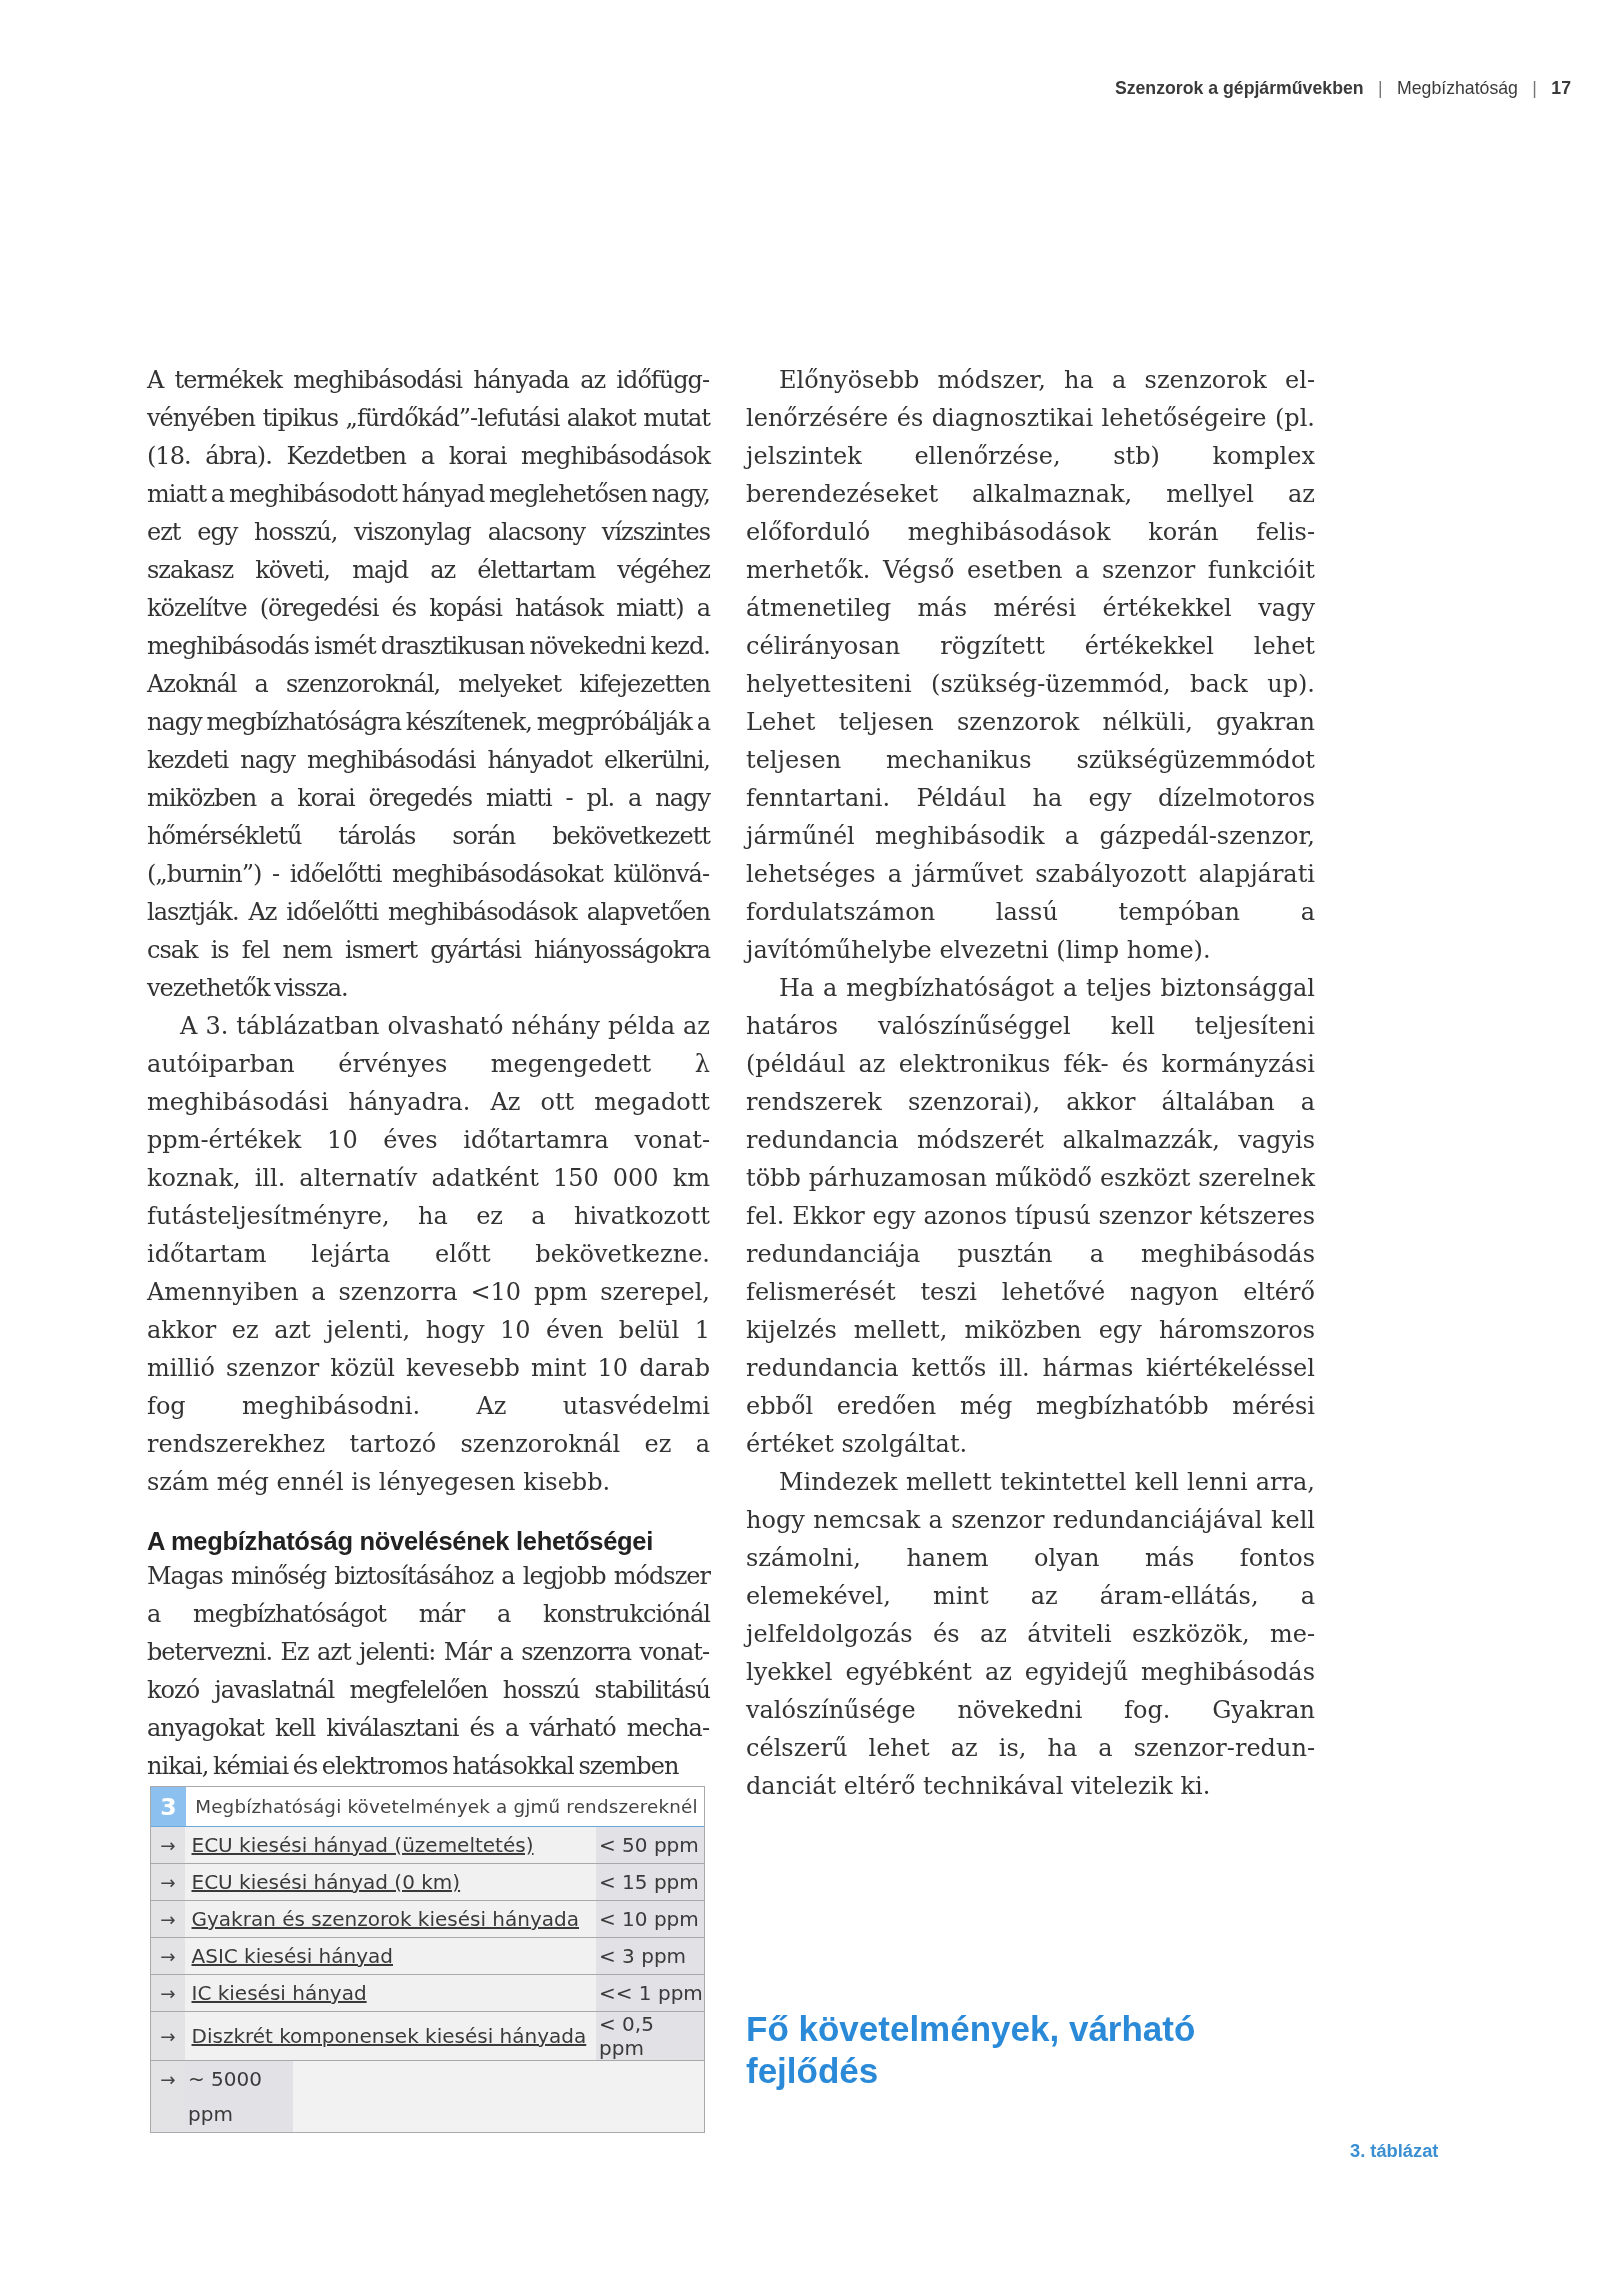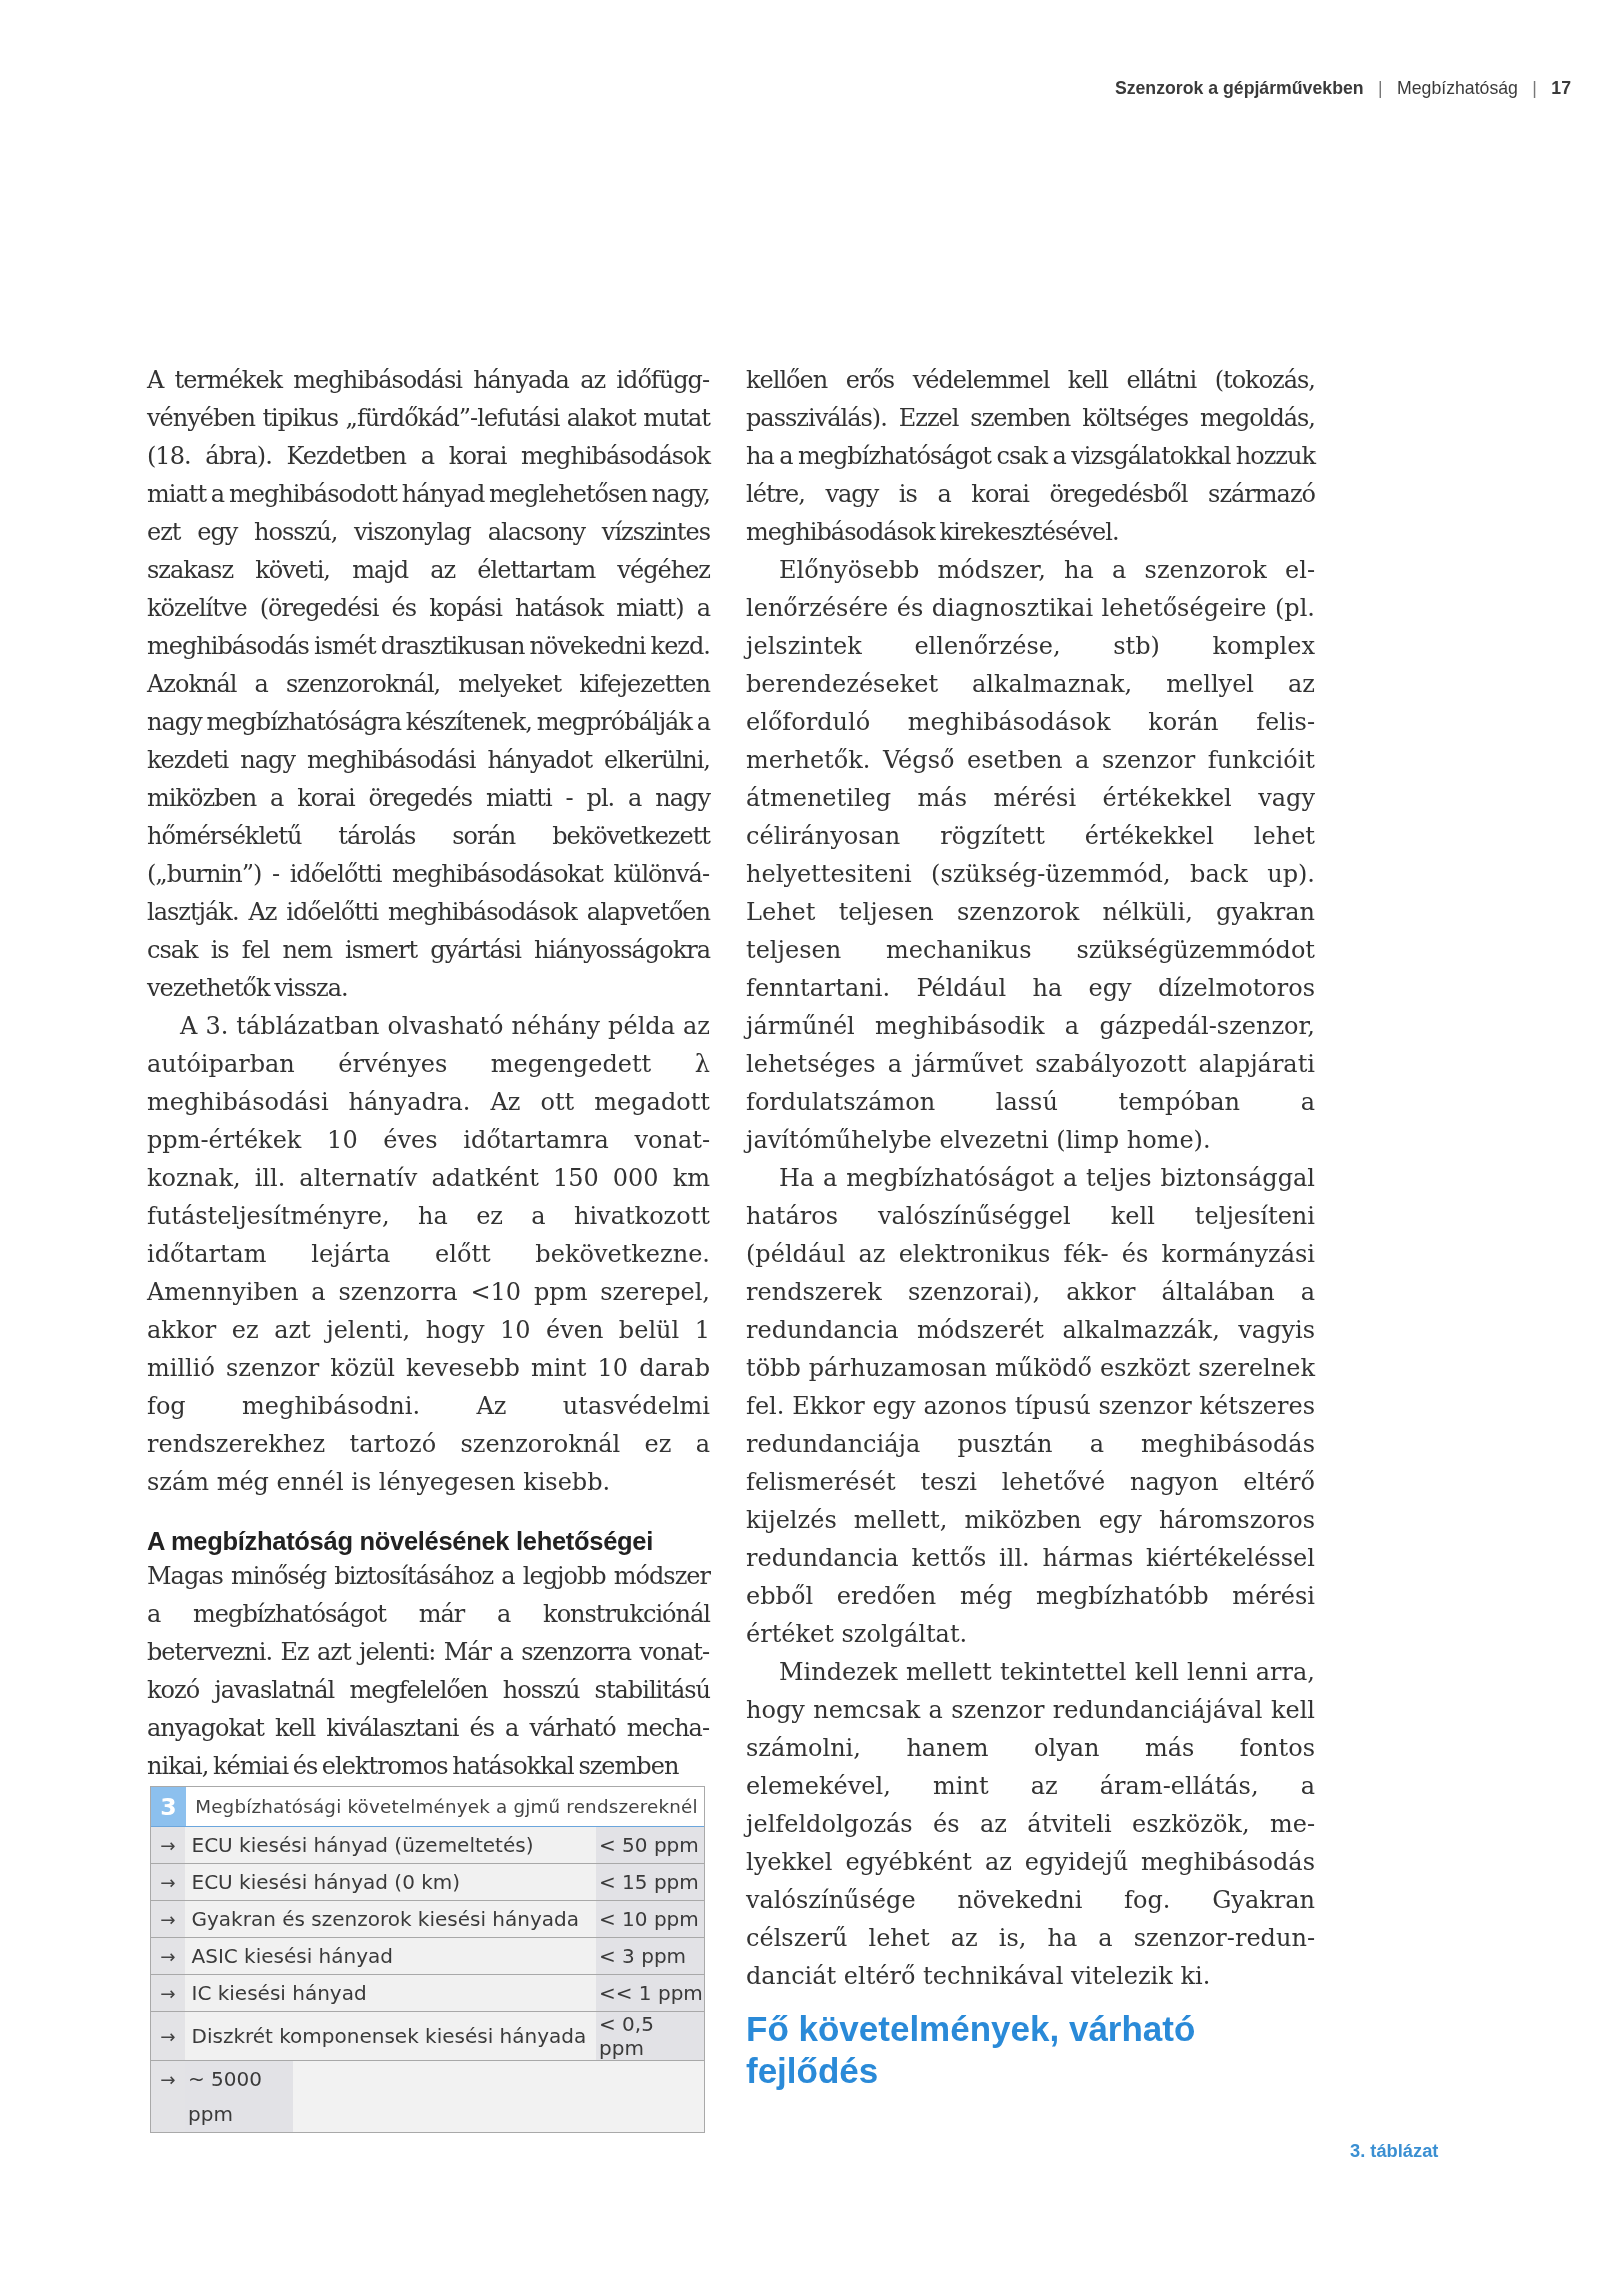--- a/index.html
+++ b/index.html
@@ -50,21 +50,21 @@
       font-family: "DejaVu Sans", sans-serif; font-size: 20px; color: #3a3a3a;
       border: 1.3px solid #a9a9a9; background: #f2f2f2;
     }
     .spec-table .title-row { display: flex; background: #fff; height: 39px; align-items: center; border-bottom: 1.3px solid #6ba6dd; }
     .spec-table .num { width: 35px; height: 39px; background: #8cc0ee; color: #fff; font-weight: bold; font-size: 23.6px; display: flex; align-items: center; justify-content: center; }
     .spec-table .title-text { padding-left: 9.2px; font-size: 18.3px; color: #444; letter-spacing: 0.2px; }
     .spec-table .goal-row { background: #3f8fd6; color: #f3f8ff; font-weight: bold; height: 34px; display: flex; align-items: center; padding-left: 9.2px; font-size: 20px; }
     .spec-table .row { display: flex; border-top: 1.3px solid #a8a8a8; min-height: 36px; align-items: stretch; }
     .spec-table .row:first-of-type { border-top: none; }
     .spec-table .arrow { width: 34px; display: flex; align-items: center; justify-content: center; background: #e3e3e6; font-size: 18.3px; color: #444; }
-    .spec-table .label { flex: 1; display: flex; flex-direction: column; justify-content: center; padding-left: 6.5px; background: #f1f1f1; }
+    .spec-table .label { flex: 1; display: flex; flex-direction: column; justify-content: center; padding-left: 6.5px; background: #f1f1f1; text-decoration: underline; }
     .spec-table .value { width: 105px; display: flex; flex-direction: column; justify-content: center; padding-left: 3px; background: #e2e2e6; }
     .spec-table .row.tall { min-height: 71px; }
     .spec-table .row.tall .arrow { align-items: flex-start; padding-top: 7.9px; }
     .spec-table .row.tall .label, .spec-table .row.tall .value { justify-content: space-around; }
     .italic { font-style: italic; }
   </style>
 </head>
 <body>
 
 <header class="running-header">
@@ -76,21 +76,20 @@
 </header>
 
 <div class="col col-left">
   <p class="tight">A termékek meghibásodási hányada az időfügg­vényében tipikus „fürdőkád”-lefutási alakot mutat (18. ábra). Kezdetben a korai meghibásodások miatt a meghibásodott hányad meglehetősen nagy, ezt egy hosszú, viszonylag alacsony vízszin­tes szakasz követi, majd az élettartam végéhez közelítve (öregedési és kopási hatások miatt) a meghibásodás ismét drasztikusan növekedni kezd. Azoknál a szenzoroknál, melyeket kifejezet­ten nagy megbízhatóságra készítenek, megpró­bálják a kezdeti nagy meghibásodási hányadot elkerülni, miközben a korai öregedés miatti - pl. a nagy hőmérsékletű tárolás során bekövetkezett („burnin”) - időelőtti meghibásodásokat különvá­lasztják. Az időelőtti meghibásodások alap­vetően csak is fel nem ismert gyártási hiányossá­gokra vezethetők vissza.</p>
   <p class="indent">A 3. táblázatban olvasható néhány példa az autóiparban érvényes megengedett λ meghibásodási hányadra. Az ott megadott ppm-értékek 10 éves időtartamra vonat­koznak, ill. alternatív adatként 150 000 km futásteljesítményre, ha ez a hivatkozott időtartam lejárta előtt bekövetkezne. Amennyiben a szenzorra &lt;10 ppm szere­pel, akkor ez azt jelenti, hogy 10 éven belül 1 millió szenzor közül kevesebb mint 10 darab fog meghibásodni. Az utasvédelmi rendszerekhez tartozó szenzoroknál ez a szám még ennél is lényegesen kisebb.</p>
   <p class="subhead">A megbízhatóság növelésének lehetőségei</p>
   <p class="tight">Magas minőség biztosításához a legjobb mód­szer a megbízhatóságot már a konstrukciónál betervezni. Ez azt jelenti: Már a szenzorra vonat­kozó javaslatnál megfelelően hosszú stabilitású anyagokat kell kiválasztani és a várható mecha­nikai, kémiai és elektromos hatásokkal szemben</p>
 </div>
 
 <div class="col col-right">
-  <p class="tight">kellően erős védelemmel kell ellátni (tokozás, passziválás). Ezzel szemben költséges megoldás, ha a megbízhatóságot csak a vizsgálatokkal hoz­zuk létre, vagy is a korai öregedésből származó meghibásodások kirekesztésével.</p>
   <p class="indent">Előnyösebb módszer, ha a szenzorok el­lenőrzésére és diagnosztikai lehetőségeire (pl. jelszintek ellenőrzése, stb) komplex berendezéseket alkalmaznak, mellyel az előforduló meghibásodások korán felis­merhetők. Végső esetben a szenzor funk­cióit átmenetileg más mérési értékekkel vagy célirányosan rögzített értékekkel lehet helyettesiteni (szükség-üzemmód, back up). Lehet teljesen szenzorok nélküli, gyakran teljesen mechanikus szükség­üzemmódot fenntartani. Például ha egy dízelmotoros járműnél meghibásodik a gázpedál-szenzor, lehetséges a járművet szabályozott alapjárati fordulatszámon lassú tempóban a javítóműhelybe elvezetni (limp home).</p>
   <p class="indent">Ha a megbízhatóságot a teljes biztonság­gal határos valószínűséggel kell teljesíteni (például az elektronikus fék- és kormány­zási rendszerek szenzorai), akkor általában a redundancia módszerét alkalmazzák, vagyis több párhuzamosan működő esz­közt szerelnek fel. Ekkor egy azonos típusú szenzor kétszeres redundanciája pusztán a meghibásodás felismerését teszi lehetővé nagyon eltérő kijelzés mellett, miközben egy háromszoros redundancia kettős ill. hármas kiértékeléssel ebből eredően még megbízhatóbb mérési értéket szolgáltat.</p>
   <p class="indent">Mindezek mellett tekintettel kell lenni arra, hogy nemcsak a szenzor redundan­ciájával kell számolni, hanem olyan más fontos elemekével, mint az áram-ellátás, a jelfeldolgozás és az átviteli eszközök, me­lyekkel egyébként az egyidejű meghibáso­dás valószínűsége növekedni fog. Gyakran célszerű lehet az is, ha a szenzor-redun­danciát eltérő technikával vitelezik ki.</p>
 </div>
 
 <div class="spec-table">
   <div class="title-row">
     <div class="num">3</div>
     <div class="title-text">Megbízhatósági követelmények a gjmű rendszereknél</div>
   </div>

